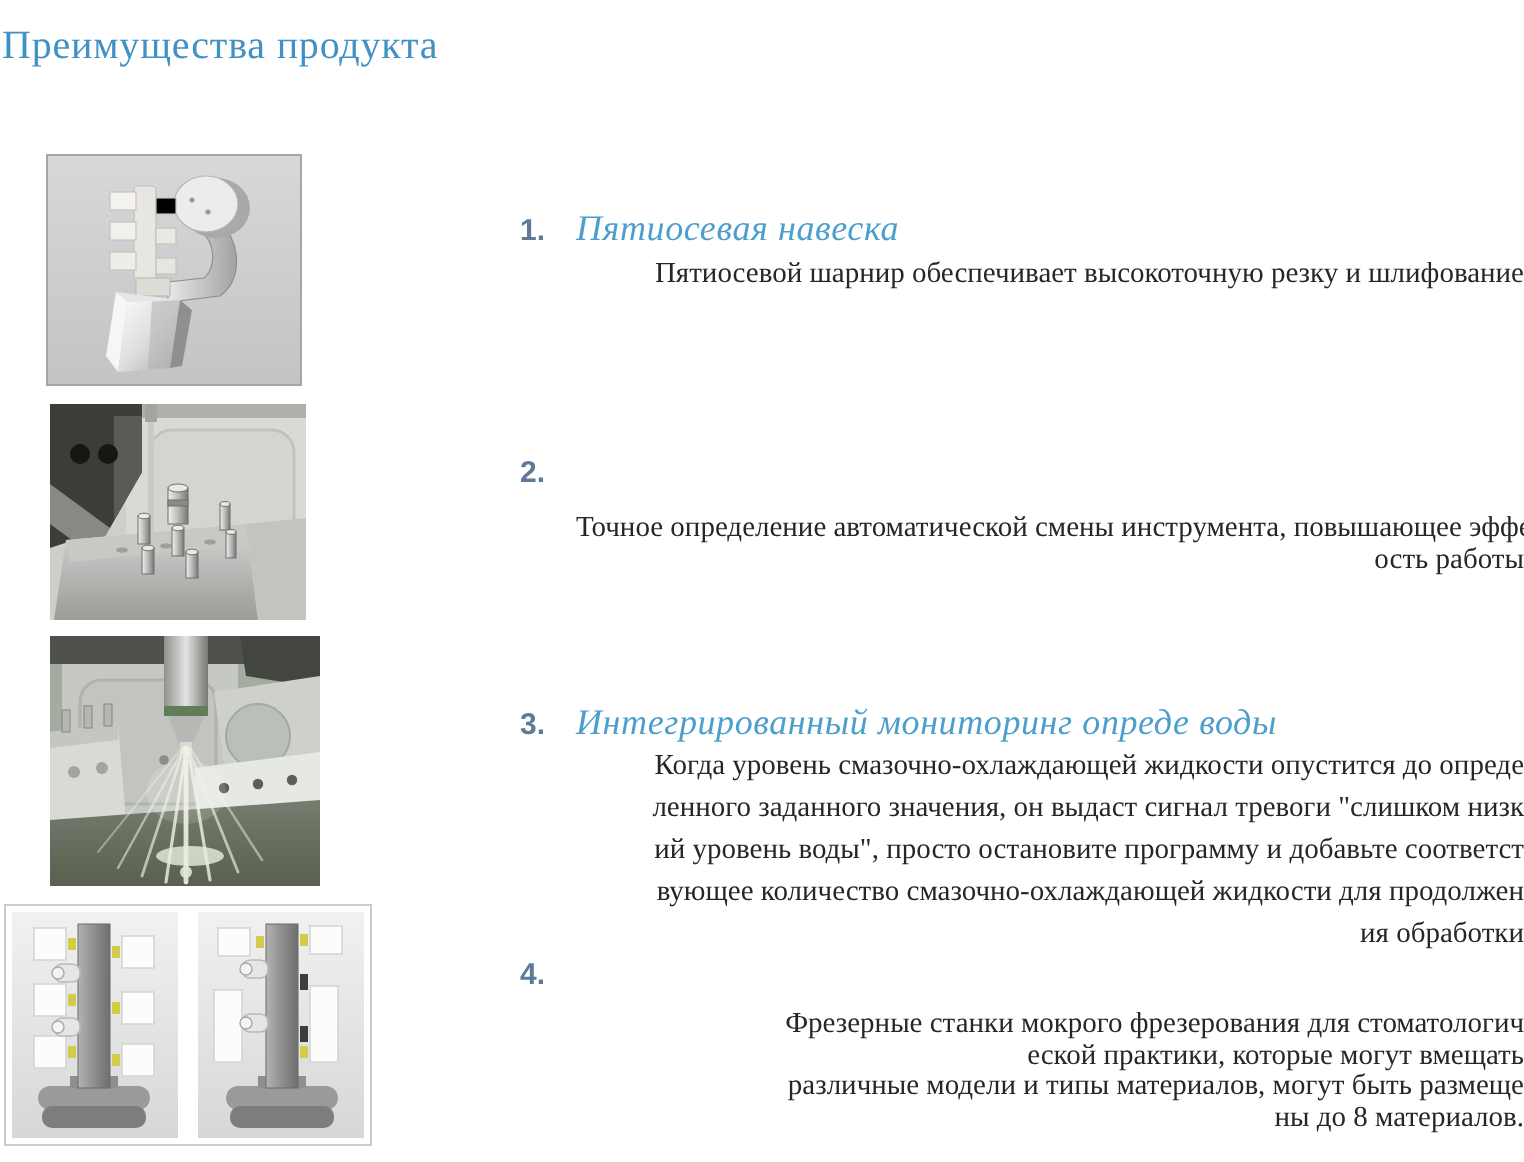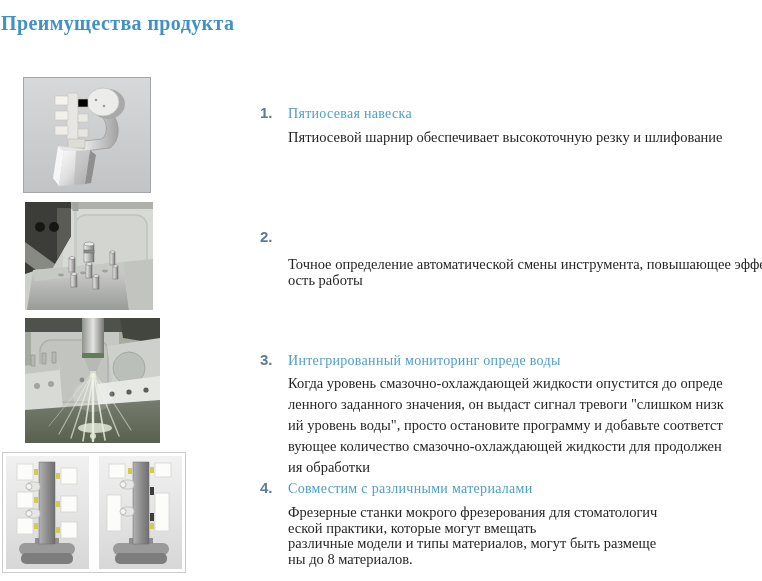--- a/index.html
+++ b/index.html
@@ -3,47 +3,48 @@
 <meta charset="utf-8">
 <style>
   * { margin:0; padding:0; box-sizing:border-box; }
   html,body { background:#ffffff; }
   .page {
     position:relative; width:762px; height:581px; background:#fff;
     overflow:hidden; font-family:"Liberation Serif","DejaVu Serif",serif;
   }
   .title {
     position:absolute; left:1px; top:12px;
-    font-size:20px; font-weight:bold; letter-spacing:0.4px;
+    font-size:20px; font-weight:normal; letter-spacing:0.4px;
     color:var(--color-title,#4191c4);
     font-family:"Liberation Serif","DejaVu Serif",serif;
   }
   
   .img { position:absolute; overflow:hidden; }
   .img svg { display:block; }
   .img1 { left:23px; top:77px;  width:128px; height:116px; border:1px solid #a5a6a8; }
   .img2 { left:25px; top:202px; width:128px; height:108px; }
   .img3 { left:25px; top:318px; width:135px; height:125px; }
   .img4 { left:2px;  top:452px; width:184px; height:121px; border:1px solid #cbcbcb; background:#fff; }
   
   .sec { position:absolute; left:260px; width:502px; }
   .sec-head { display:flex; align-items:baseline; height:20px; }
   .num {
     width:28px; flex:0 0 28px;
     font-family:"Liberation Sans","DejaVu Sans",sans-serif;
     font-weight:bold; font-size:15px; color:var(--color-number,#5d7b97);
   }
   .heading {
-    font-size:14px; font-weight:normal; letter-spacing:0.3px;
+    font-size:18px; font-weight:normal; letter-spacing:0.3px;
     color:var(--color-heading,#4c9fcd);
     font-family:"Liberation Serif","DejaVu Serif",serif;
+    font-style:italic;
   }
   .body {
     margin-left:28px; white-space:pre; overflow:hidden;
-    font-size:14.5px; color:var(--color-body,#262626);
+    font-size:14.5px; color:var(--color-body,#262626);text-align:right;
   }
   .s1 { top:104px; } .s1 .body { margin-top:4px; line-height:18px; }
   .s2 { top:228px; } .s2 .body { margin-top:9px; line-height:15.5px; }
   .s3 { top:351px; } .s3 .body { margin-top:2px; line-height:21px; }
   .s4 { top:479px; } .s4 .body { margin-top:6px; line-height:15.5px; }
 </style>
 </head>
 <body>
 
 <div class="page">
@@ -295,21 +296,20 @@
     <p class="body">Когда уровень смазочно-охлаждающей жидкости опустится до опреде
 ленного заданного значения, он выдаст сигнал тревоги "слишком низк
 ий уровень воды", просто остановите программу и добавьте соответст
 вующее количество смазочно-охлаждающей жидкости для продолжен
 ия обработки</p>
   </section>
 
   <section class="sec s4">
     <div class="sec-head">
       <span class="num">4.</span>
-      <h2 class="heading">Совместим с различными материалами</h2>
     </div>
     <p class="body">Фрезерные станки мокрого фрезерования для стоматологич
 еской практики, которые могут вмещать
 различные модели и типы материалов, могут быть размеще
 ны до 8 материалов.</p>
   </section>
 
 </div>
 
 </body></html>

